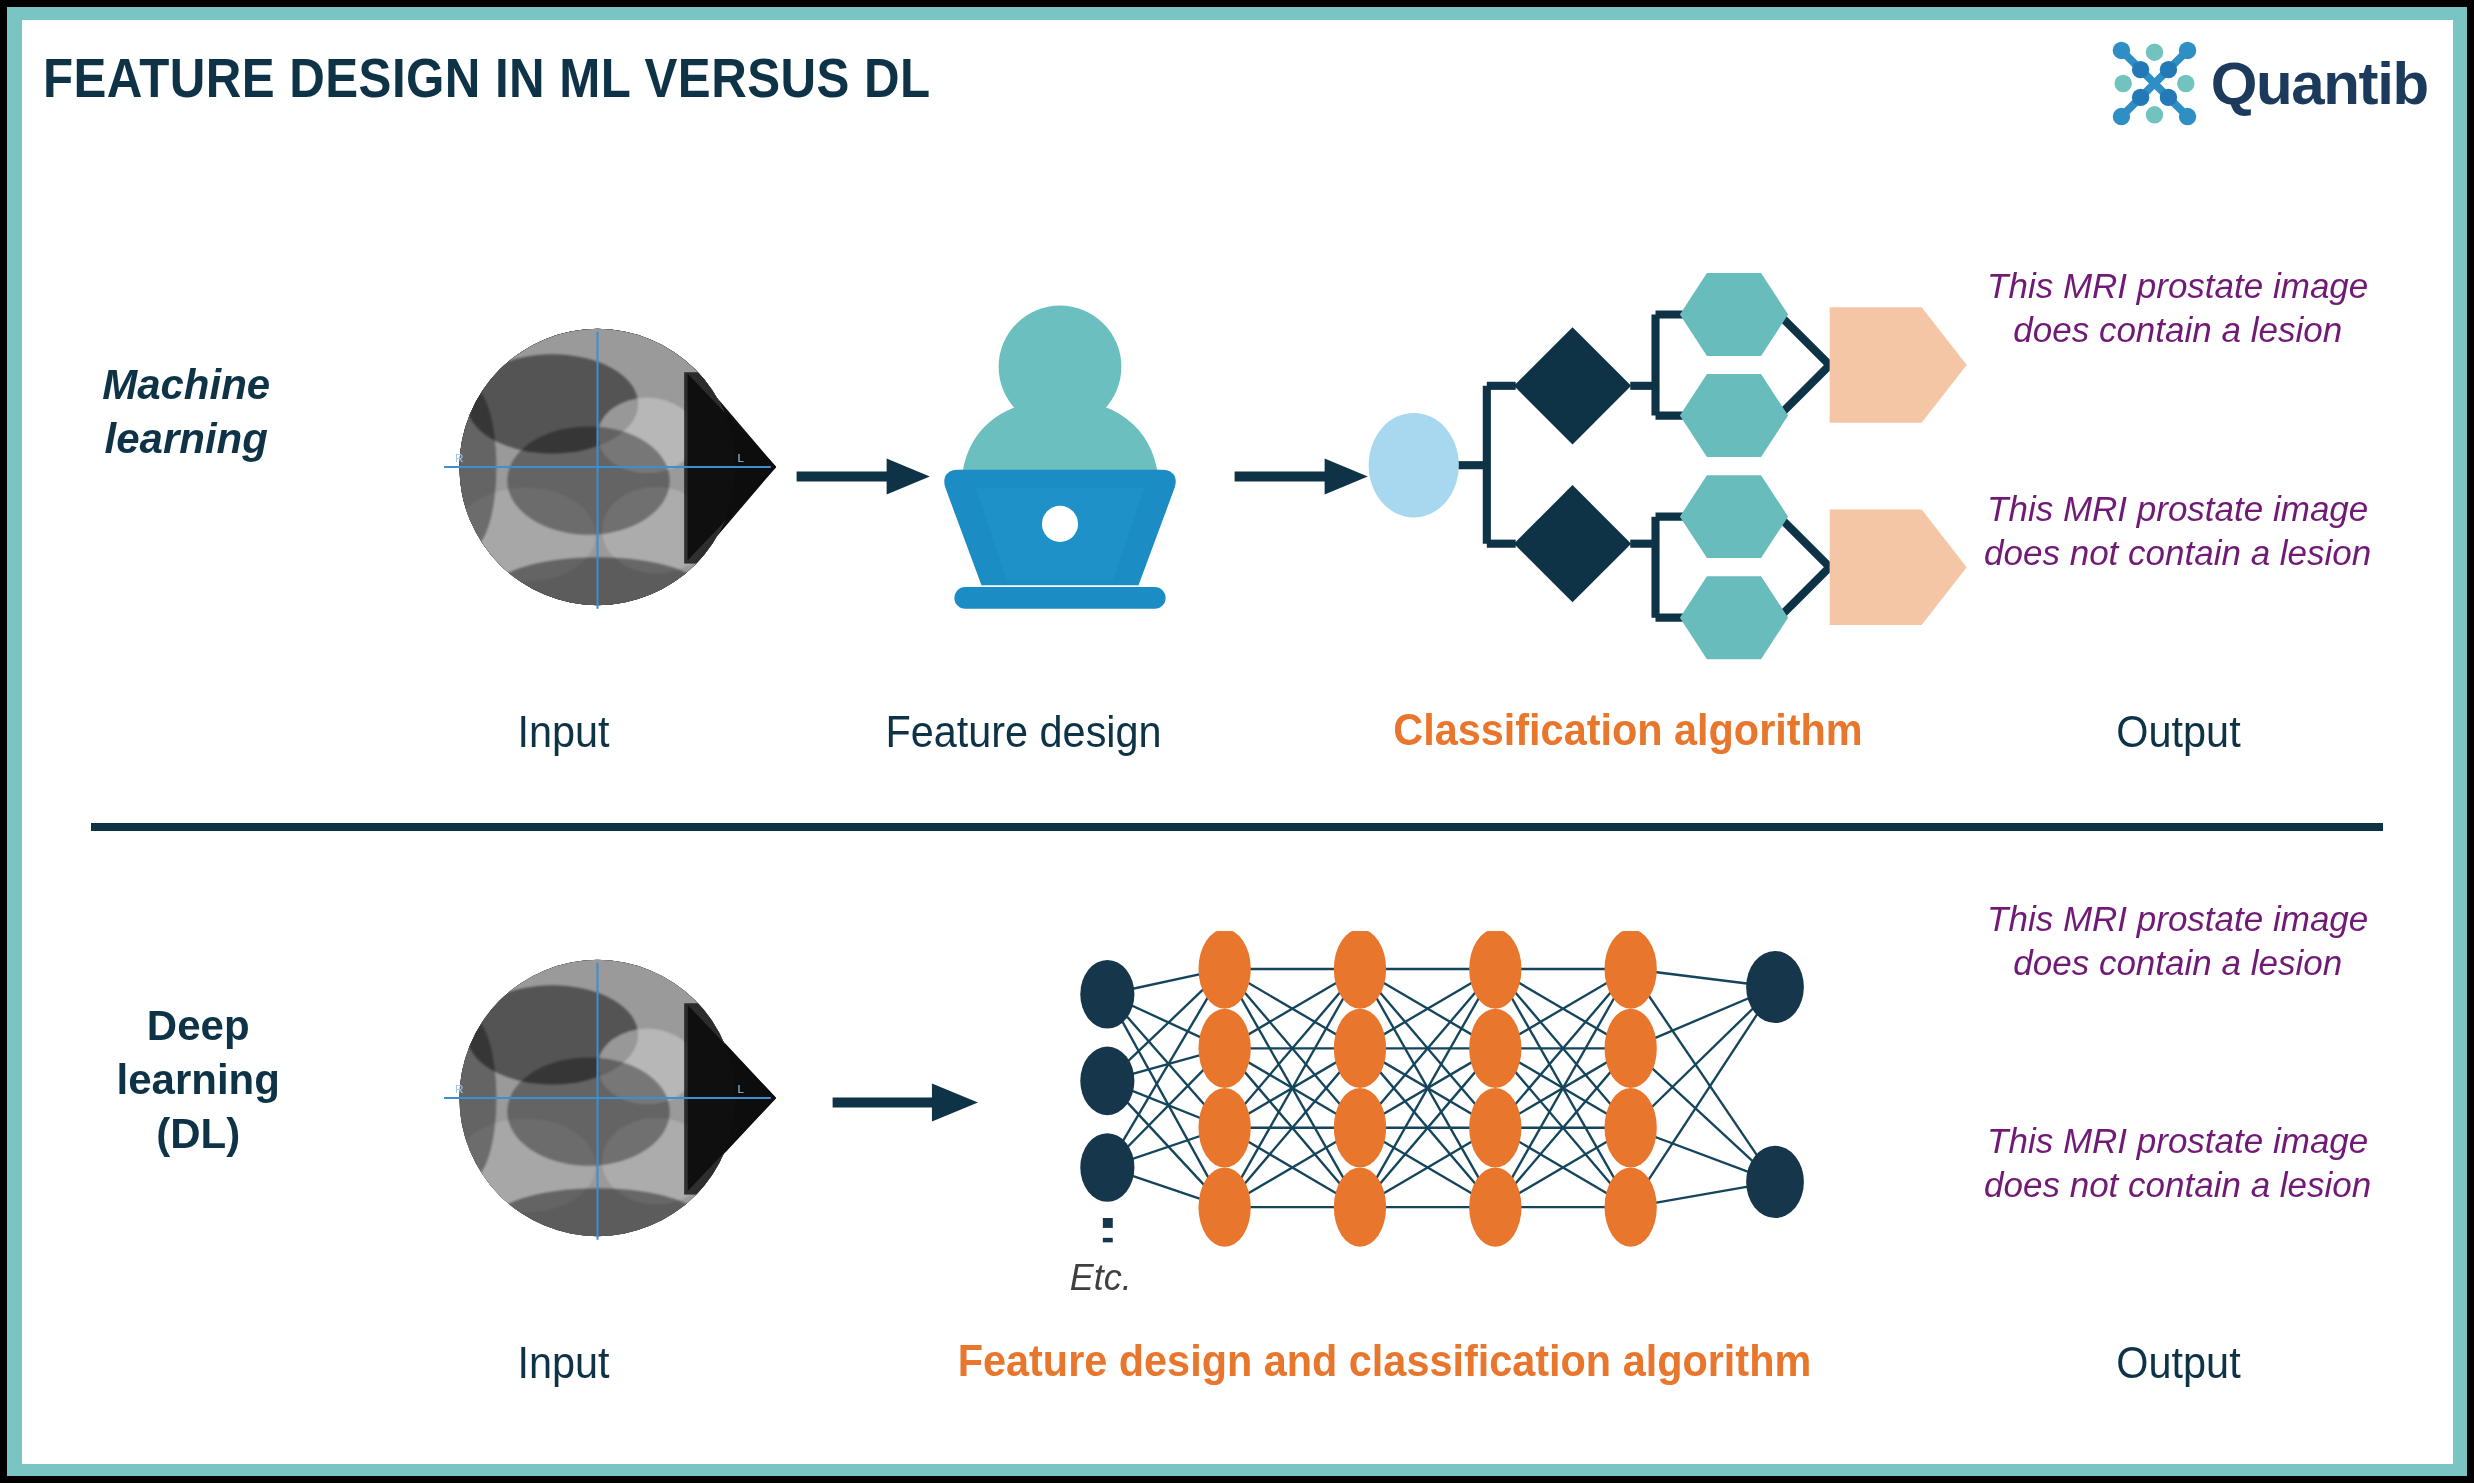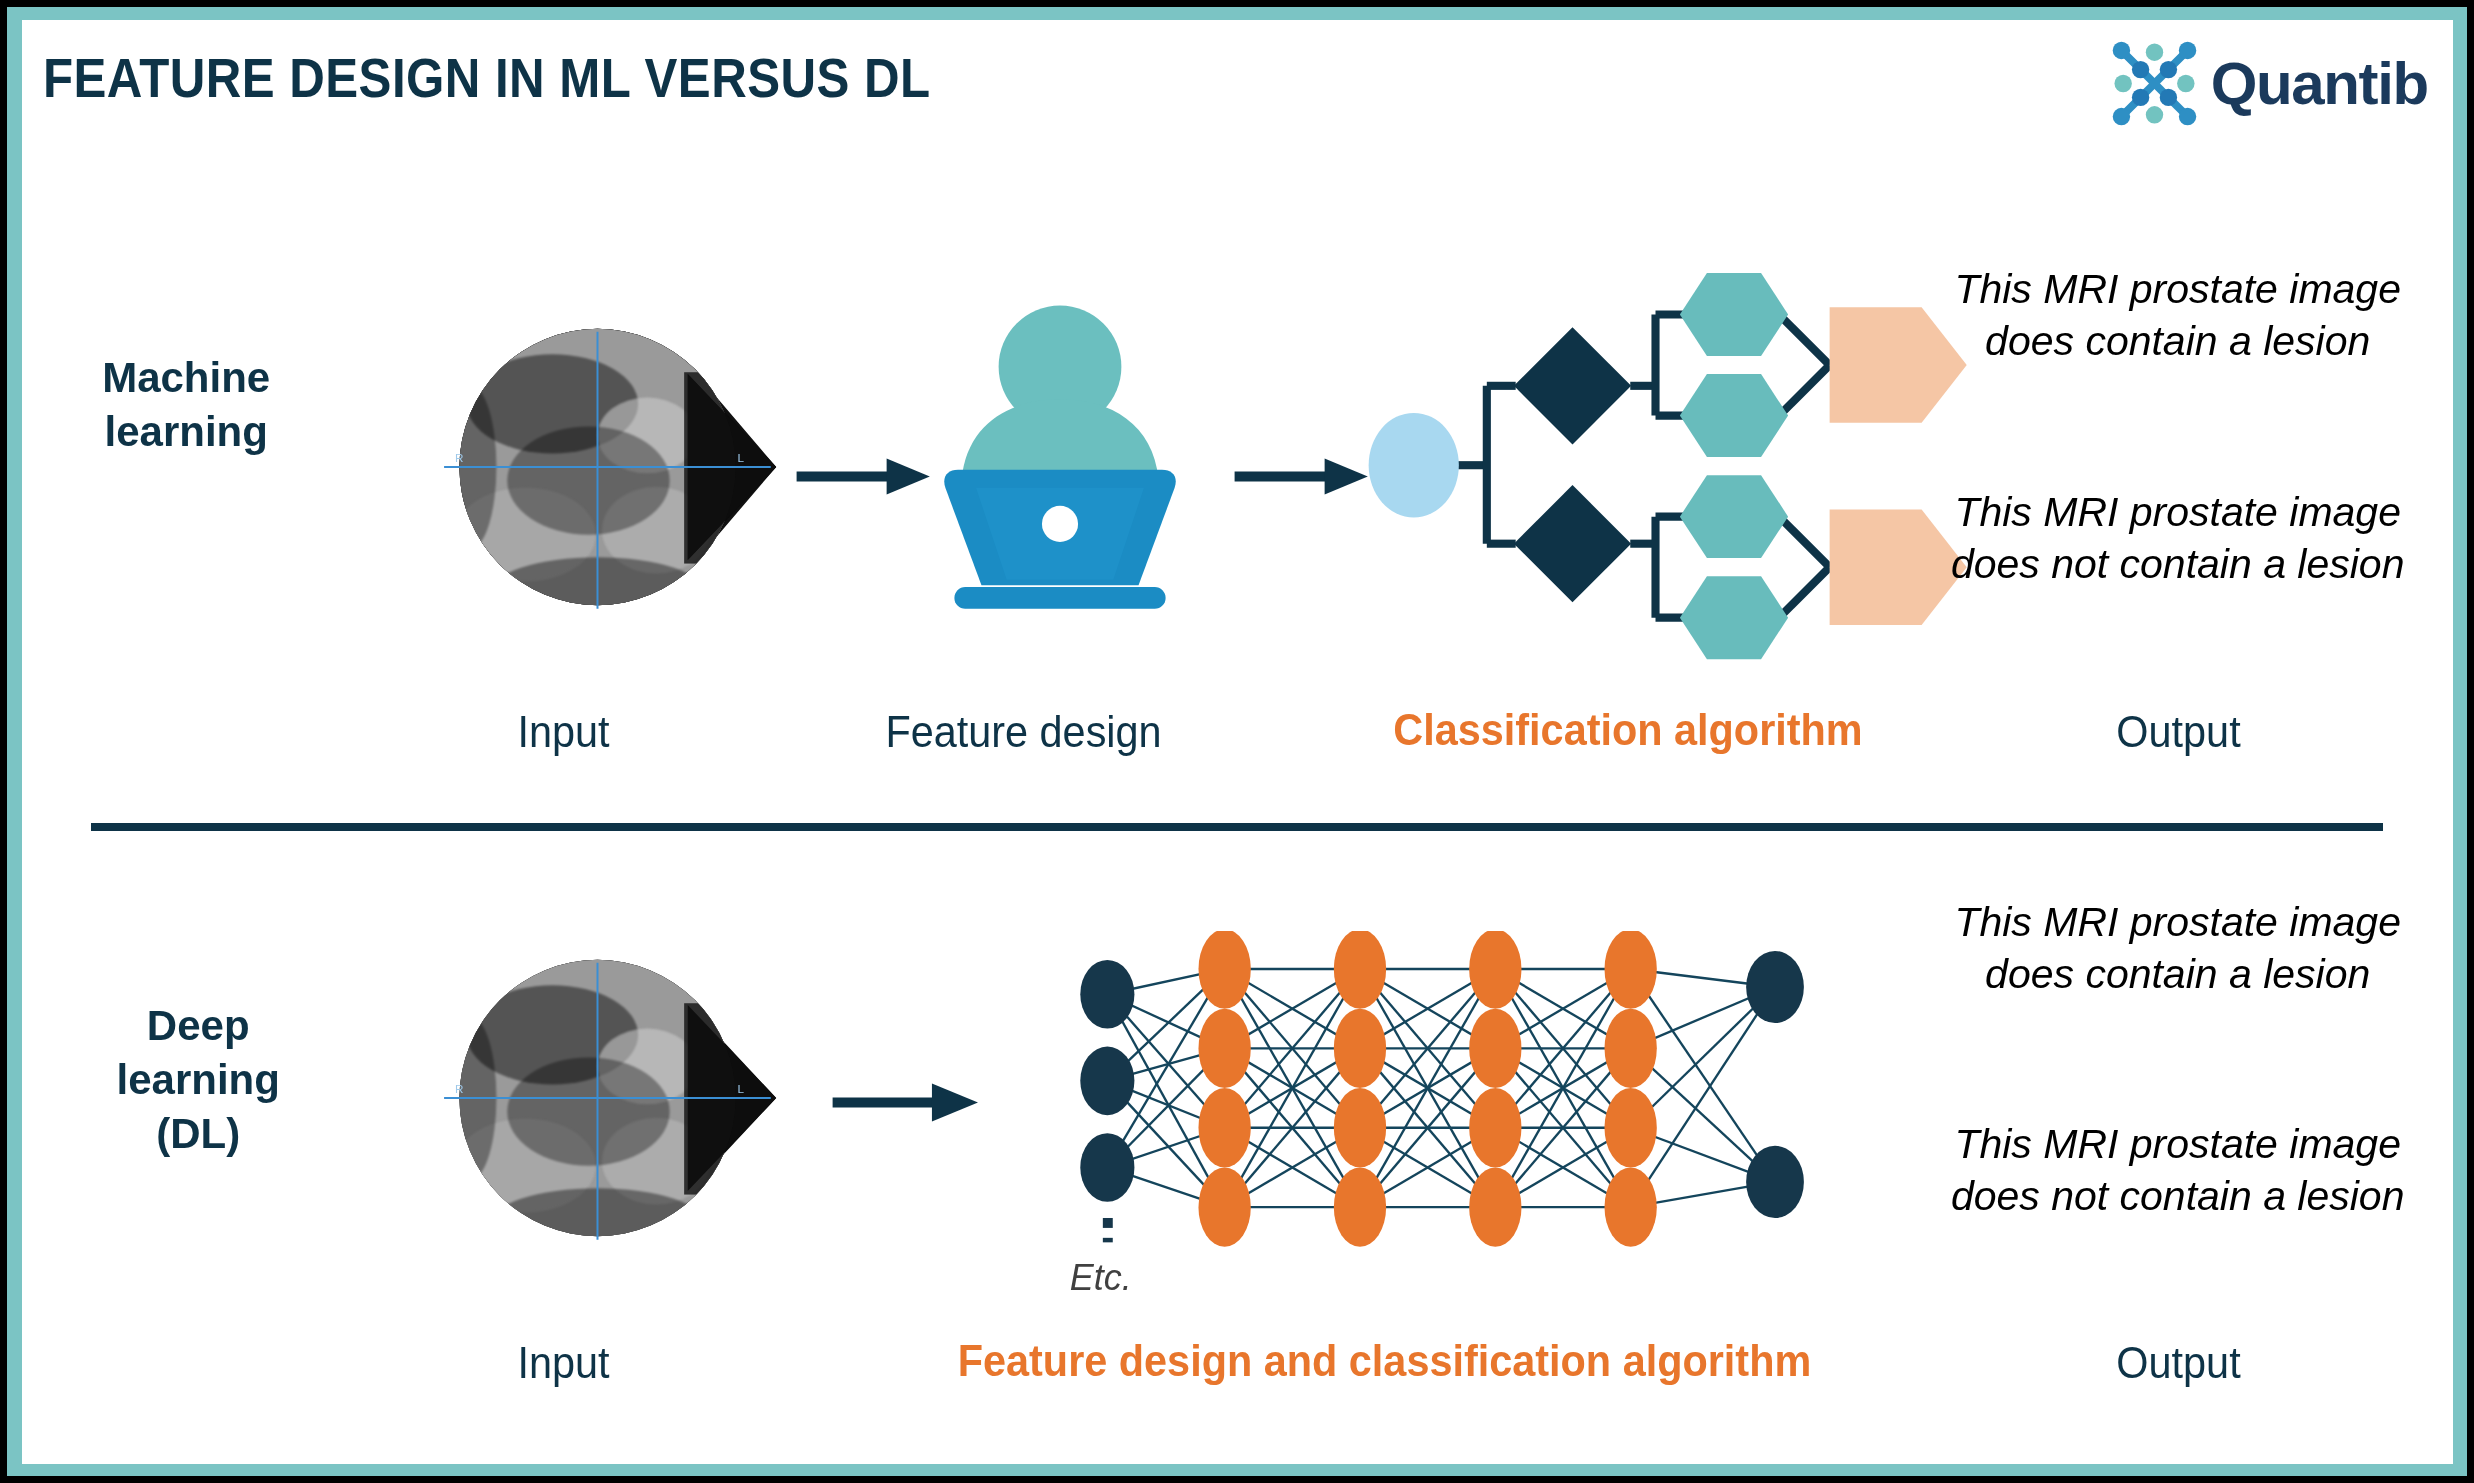--- a/index.html
+++ b/index.html
@@ -68,21 +68,21 @@
   
   .row-label {
     position: absolute;
     width: 289px;
     text-align: center;
     font-size: 42px;
     font-weight: bold;
     line-height: 1.28;
     color: #0E3347;
   }
-  #row-label-ml { left: 20px; top: 331px; }
+  #row-label-ml { left: 20px; top: 338px; font-style: italic; }
   #row-label-dl { left: 32px; top: 979px; }
 
   
   .mri-wrap { position: absolute; }
   .mri { display: block; }
 
   
   .arrow { position: absolute; }
 
   
@@ -91,23 +91,23 @@
   
   .tree { position: absolute; }
   .net { position: absolute; }
 
   
   .output-text {
     position: absolute;
     width: 460px;
     text-align: center;
     font-style: italic;
-    font-size: 41px;
+    font-size: 35px;
     line-height: 1.26;
-    color: #000000;
+    color: #701a75;
   }
   #ml-out-1 { left: 1926px; top: 244px; }
   #ml-out-2 { left: 1926px; top: 467px; }
   #dl-out-1 { left: 1926px; top: 877px; }
   #dl-out-2 { left: 1926px; top: 1099px; }
 
   
   .caption {
     position: absolute;
     text-align: center;

